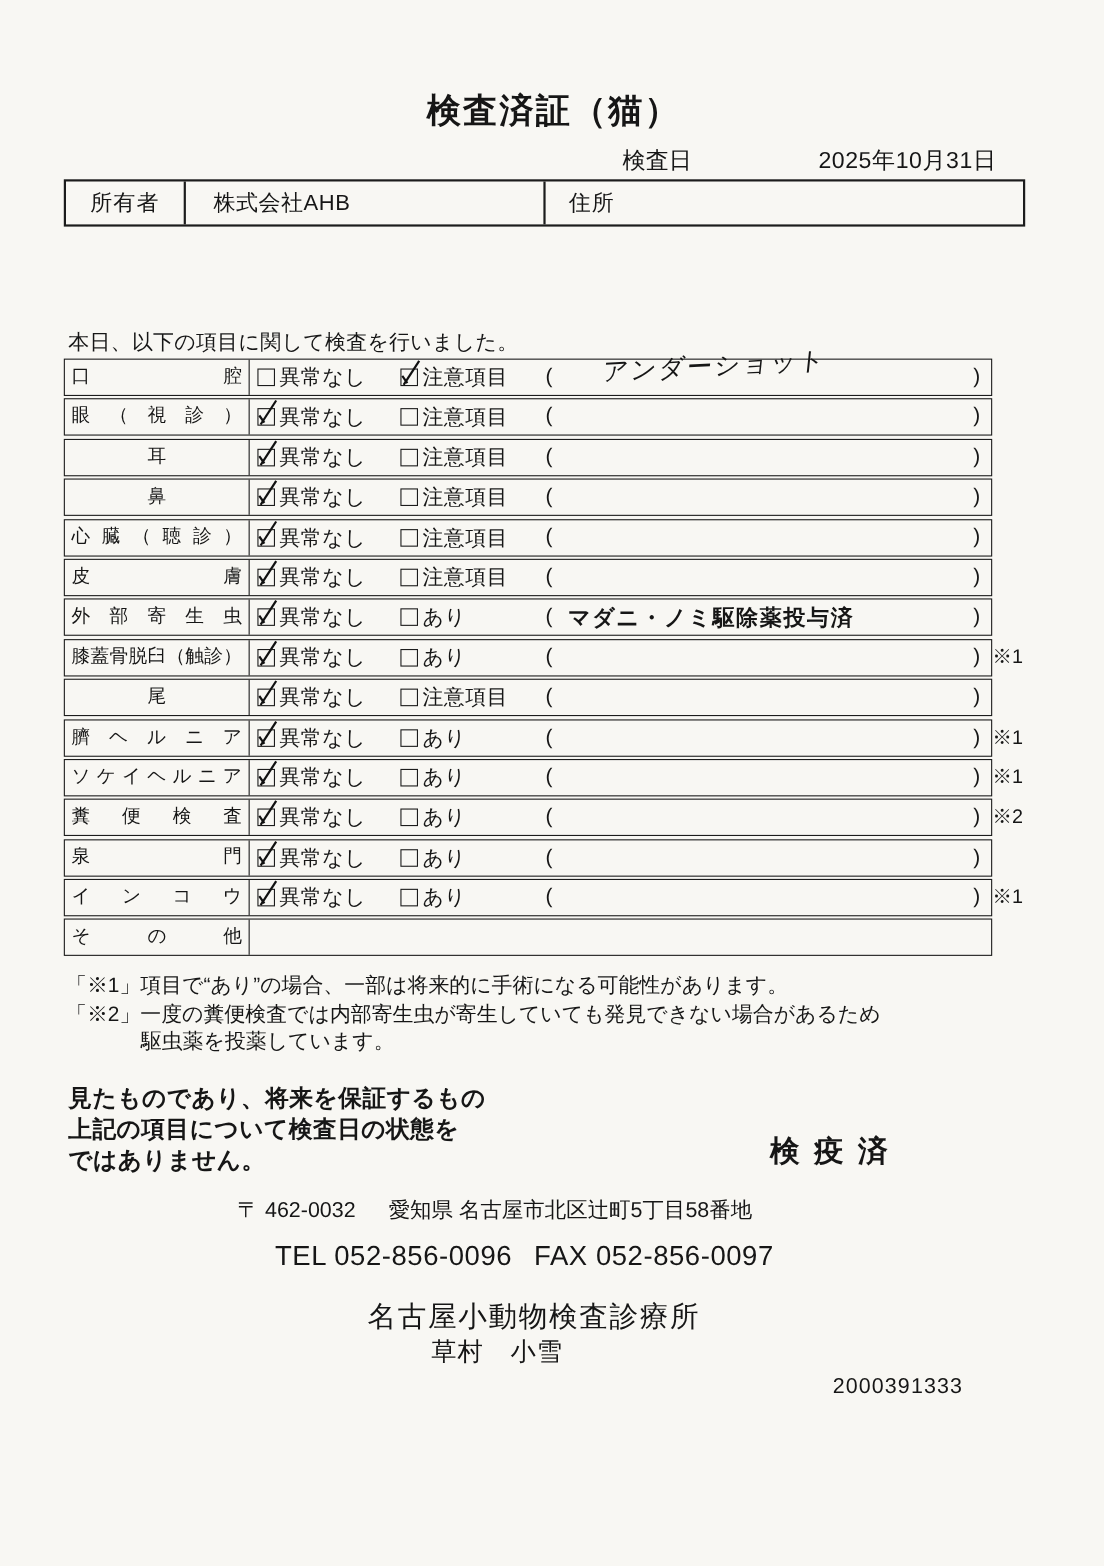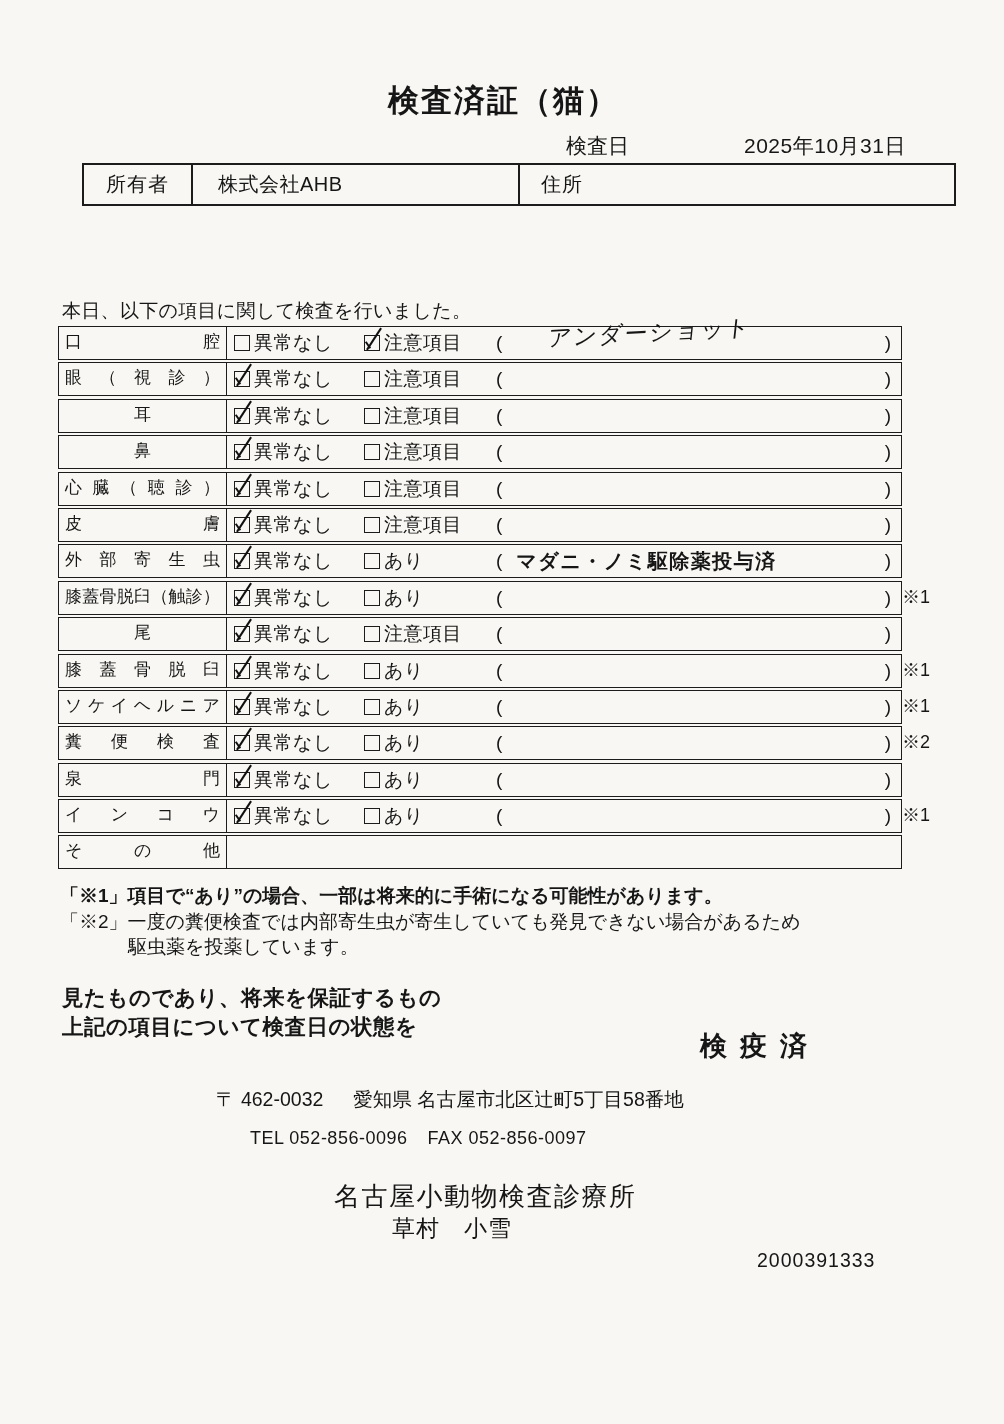--- a/index.html
+++ b/index.html
@@ -11,21 +11,21 @@
   }
   .abs { position:absolute; }
 
   
   .doc-title { left:388px; top:80px; font-size:31px; font-weight:bold; letter-spacing:2px; }
   .exam-date-label { left:566px; top:132px; font-size:21px; }
   .exam-date-value { left:744px; top:132px; font-size:21px; letter-spacing:0.5px; }
 
   
   .hdr-table { position:absolute; left:58px; border:2px solid #1c1c1c; box-sizing:border-box; background:transparent; }
-  .owner-table { top:163px; width:874px; height:43px; display:grid; grid-template-columns:107px 327px 86px 1fr;margin-left:24px; }
+  .owner-table { top:163px; width:874px; height:43px; display:grid; grid-template-columns:107px 327px 86px 1fr; }
   .pet-table   { top:212px; width:874px; height:84px; }
   .pet-row { display:grid; height:41px; }
   .pet-row1 { grid-template-columns:107px 327px 86px 90px 78px 1fr; }
   .pet-row2 { grid-template-columns:107px 327px 86px 1fr; border-top:2px solid #1c1c1c; }
   .hcell { display:flex; align-items:center; font-size:20px; box-sizing:border-box; border-left:2px solid #1c1c1c; }
   .hcell:first-child { border-left:none; }
   .hcell.lab { justify-content:center; letter-spacing:1px; }
   .hcell.val { padding-left:25px; letter-spacing:0.5px; }
   .hcell.num { justify-content:flex-end; padding-right:16px; }
   .unit { margin-left:12px; font-size:19px; }
@@ -50,30 +50,30 @@
   .po { flex:0 0 auto; }
   .paren-text { flex:1; min-width:0; }
   .paren-text.printed { font-weight:bold; font-size:20px; padding-left:14px; letter-spacing:1.5px; }
   .paren-text.hand { font-size:23px; font-weight:500; padding-left:46px;
                      transform:rotate(-3deg) skewX(-9deg); transform-origin:left center; position:relative; top:-3px;
                      letter-spacing:2px; }
   .pc { flex:0 0 auto; padding-right:10px; }
   .t-note { position:absolute; right:-43px; top:3px; width:42px; font-size:18px; }
 
   
-  .note1 { left:60px; top:883px; font-size:19px;font-weight:bold; }
+  .note1 { left:60px; top:883px; font-size:19px; }
   .note2a { left:60px; top:909px; font-size:19px; }
   .note2b { left:128px; top:934px; font-size:19px; }
 
   
   .disclaimer { left:62px; top:984px; font-size:21.5px; font-weight:bold; line-height:28.5px; letter-spacing:0.5px; }
   .stamp { left:700px; top:1028px; font-size:27px; font-weight:600; letter-spacing:13px; }
   .addr-line { left:216px; top:1086px; font-size:19.5px; }
   .addr-line .gap { display:inline-block; width:30px; }
-  .tel-line { left:250px; top:1128px; font-size:18px; letter-spacing:0.5px; }
+  .tel-line { left:250px; top:1128px; font-size:25px; letter-spacing:0.5px; }
   .tel-line .gap { display:inline-block; width:20px; }
   .clinic { left:334px; top:1179px; font-size:26px; letter-spacing:1.5px; }
   .vet { left:392px; top:1213px; font-size:23px; letter-spacing:1px; }
   .serial { left:757px; top:1249px; font-size:19.5px; letter-spacing:1px; }
 </style>
 </head>
 <body>
 
 <div class="page">
 
@@ -238,21 +238,21 @@
         <span class="cb"></span>
         <span class="cb-label">注意項目</span>
       </span>
       <span class="po">(</span>
       <span class="paren-text"></span>
       <span class="pc">)</span>
     </div>
     <div class="t-note"></div>
   </div>
       <div class="t-row">
-    <div class="t-label">膝蓋骨脱臼</div>
+    <div class="t-label">臍ヘルニア</div>
     <div class="t-content">
       <span class="grp grp1">
         <span class="cb checked"></span>
         <span class="cb-label">異常なし</span>
       </span>
       <span class="grp grp2">
         <span class="cb"></span>
         <span class="cb-label">あり</span>
       </span>
       <span class="po">(</span>
@@ -336,20 +336,21 @@
   </div>
     </div>
 
   <div class="abs note1">「※1」項目で“あり”の場合、一部は将来的に手術になる可能性があります。</div>
   <div class="abs note2a">「※2」一度の糞便検査では内部寄生虫が寄生していても発見できない場合があるため</div>
   <div class="abs note2b">駆虫薬を投薬しています。</div>
 
   <div class="abs disclaimer">
     <div>見たものであり、将来を保証するもの</div>
     <div>上記の項目について検査日の状態を</div>
+    <div>ではありません。</div>
   </div>
 
   <div class="abs stamp">検疫済</div>
 
   <div class="abs addr-line">
     <span>〒 462-0032</span><span class="gap"></span><span>愛知県 名古屋市北区辻町5丁目58番地</span>
   </div>
 
   <div class="abs tel-line">
     <span>TEL 052-856-0096</span><span class="gap"></span><span>FAX 052-856-0097</span>

